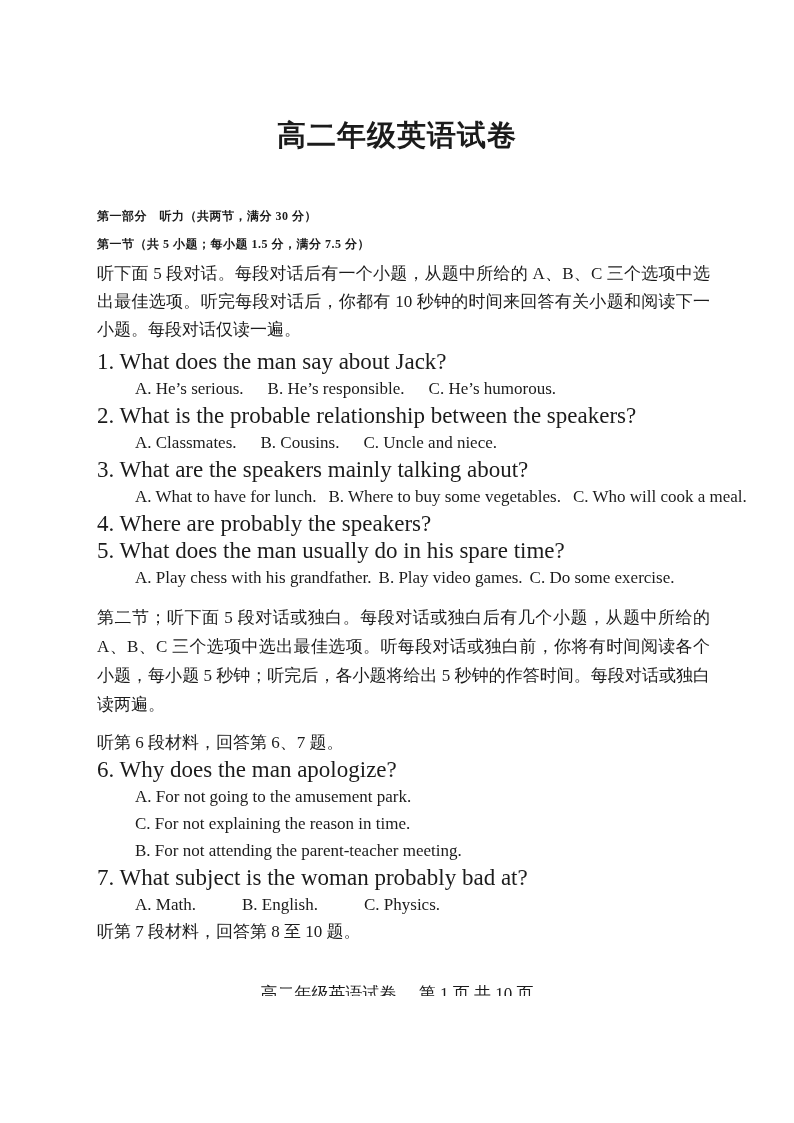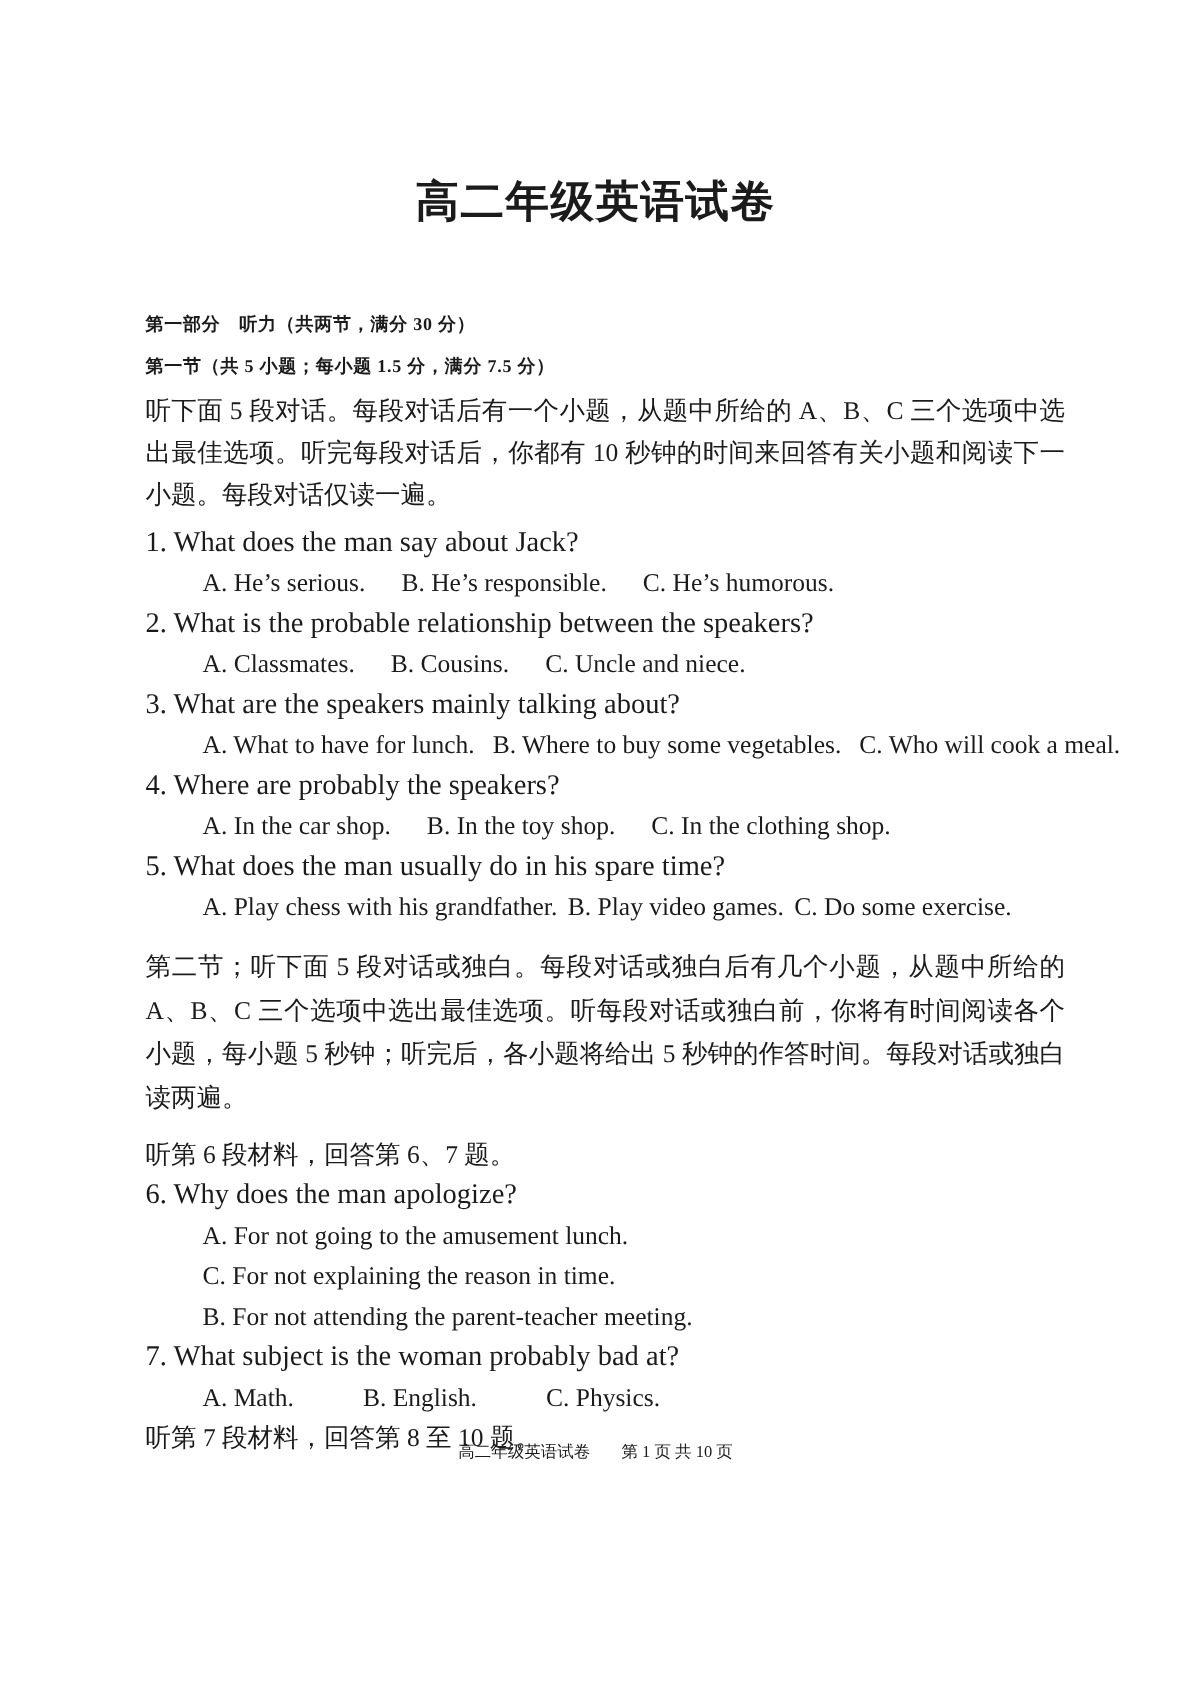--- a/index.html
+++ b/index.html
@@ -48,21 +48,21 @@
   .para.sec2 {
     margin-top: 12px;
     line-height: 29px;
     margin-bottom: 0;
   }
   .qblock {
     margin: 0;
   }
   .qtext {
     margin: 0;
-    font-size: 19px;
+    font-size: 23px;
     line-height: 27px;
   }
   .opts {
     margin: 0;
     padding-left: 38px;
     font-size: 17px;
     line-height: 27px;
     display: flex;
     flex-wrap: nowrap;
     white-space: nowrap;
@@ -78,25 +78,25 @@
     line-height: 27px;
   }
   .note {
     margin: 0;
     font-size: 17px;
     line-height: 27px;
   }
   .note.mt10 { margin-top: 10px; }
   .footer {
     position: absolute;
-    top: 958px;
+    top: 984px;
     left: 0;
     width: 100%;
     text-align: center;
-    font-size: 11px;
+    font-size: 17px;
     line-height: 20px;
   }
   .footer span { display: inline-block; }
   .footer .gap { margin-left: 18px; }
 </style>
 </head>
 <body>
 
 <div class="page">
 
@@ -130,43 +130,38 @@
       <p class="qtext">3. What are the speakers mainly talking about?</p>
       <p class="opts gap-none">
         <span>A. What to have for lunch.</span>
         <span>B. Where to buy some vegetables.</span>
         <span>C. Who will cook a meal.</span>
       </p>
     </section>
 
     <section class="qblock">
       <p class="qtext">4. Where are probably the speakers?</p>
-      <p class="opts gap-std">
-        <span>A. In the car shop.</span>
-        <span>B. In the toy shop.</span>
-        <span>C. In the clothing shop.</span>
-      </p>
     </section>
 
     <section class="qblock">
       <p class="qtext">5. What does the man usually do in his spare time?</p>
       <p class="opts gap-sm">
         <span>A. Play chess with his grandfather.</span>
         <span>B. Play video games.</span>
         <span>C. Do some exercise.</span>
       </p>
     </section>
 
     <p class="para sec2">第二节；听下面 5 段对话或独白。每段对话或独白后有几个小题，从题中所给的 A、B、C 三个选项中选出最佳选项。听每段对话或独白前，你将有时间阅读各个小题，每小题 5 秒钟；听完后，各小题将给出 5 秒钟的作答时间。每段对话或独白读两遍。</p>
 
     <p class="note mt10">听第 6 段材料，回答第 6、7 题。</p>
 
     <section class="qblock">
       <p class="qtext">6. Why does the man apologize?</p>
-      <p class="opt-line">A. For not going to the amusement lunch.</p>
+      <p class="opt-line">A. For not going to the amusement park.</p>
       <p class="opt-line">C. For not explaining the reason in time.</p>
       <p class="opt-line">B. For not attending the parent-teacher meeting.</p>
     </section>
 
     <section class="qblock">
       <p class="qtext">7. What subject is the woman probably bad at?</p>
       <p class="opts gap-wide">
         <span>A. Math.</span>
         <span>B. English.</span>
         <span>C. Physics.</span>

